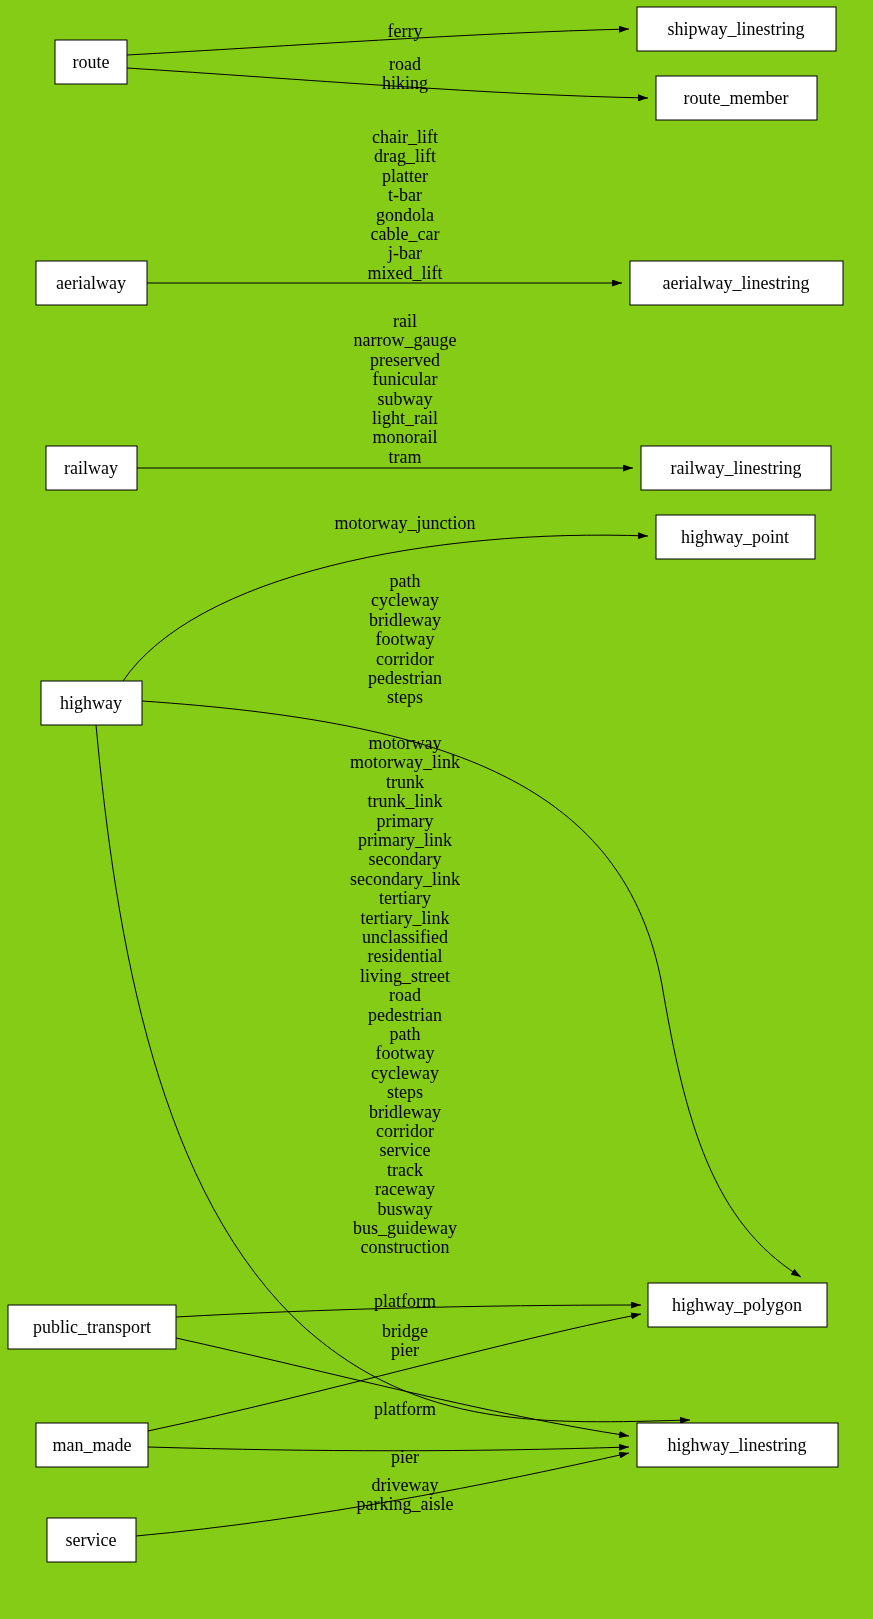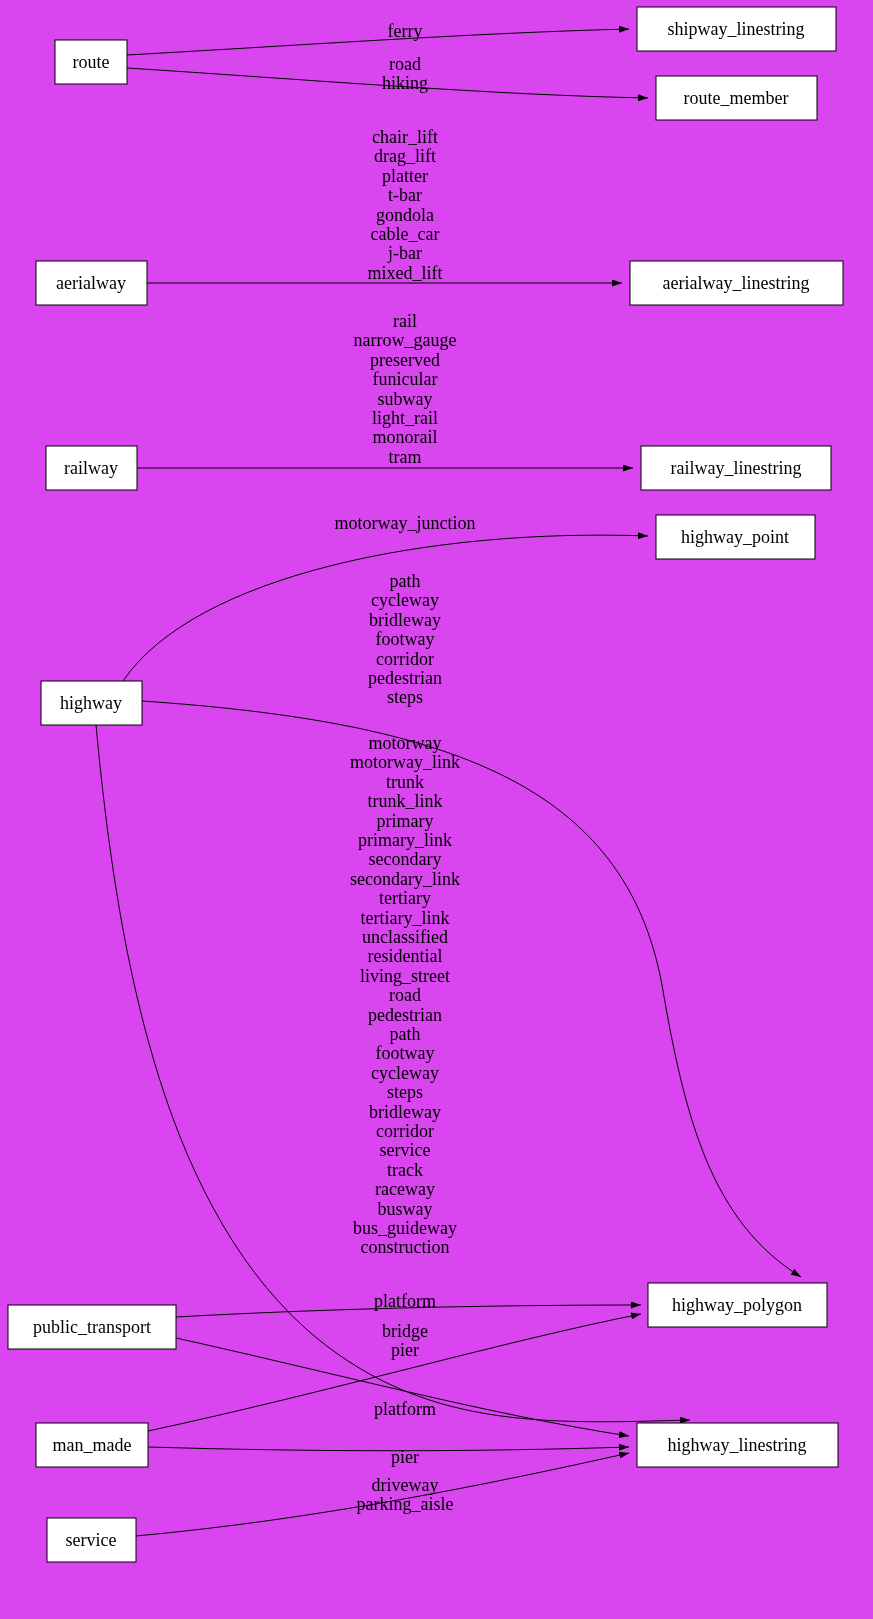--- a/index.html
+++ b/index.html
@@ -4,21 +4,21 @@
 <style>
   html, body {
     margin: 0;
     padding: 0;
     background: #ffffff;
   }
   .canvas {
     position: relative;
     width: 873px;
     height: 1619px;
-    background: #d946ef;
+    background: #84cc16;
   }
   svg text {
     font-family: "Liberation Serif", "DejaVu Serif", serif;
     font-size: 18px;
     fill: #000000;
   }
   rect.node {
     fill: #ffffff;
     stroke: #000000;
     stroke-width: 1;

